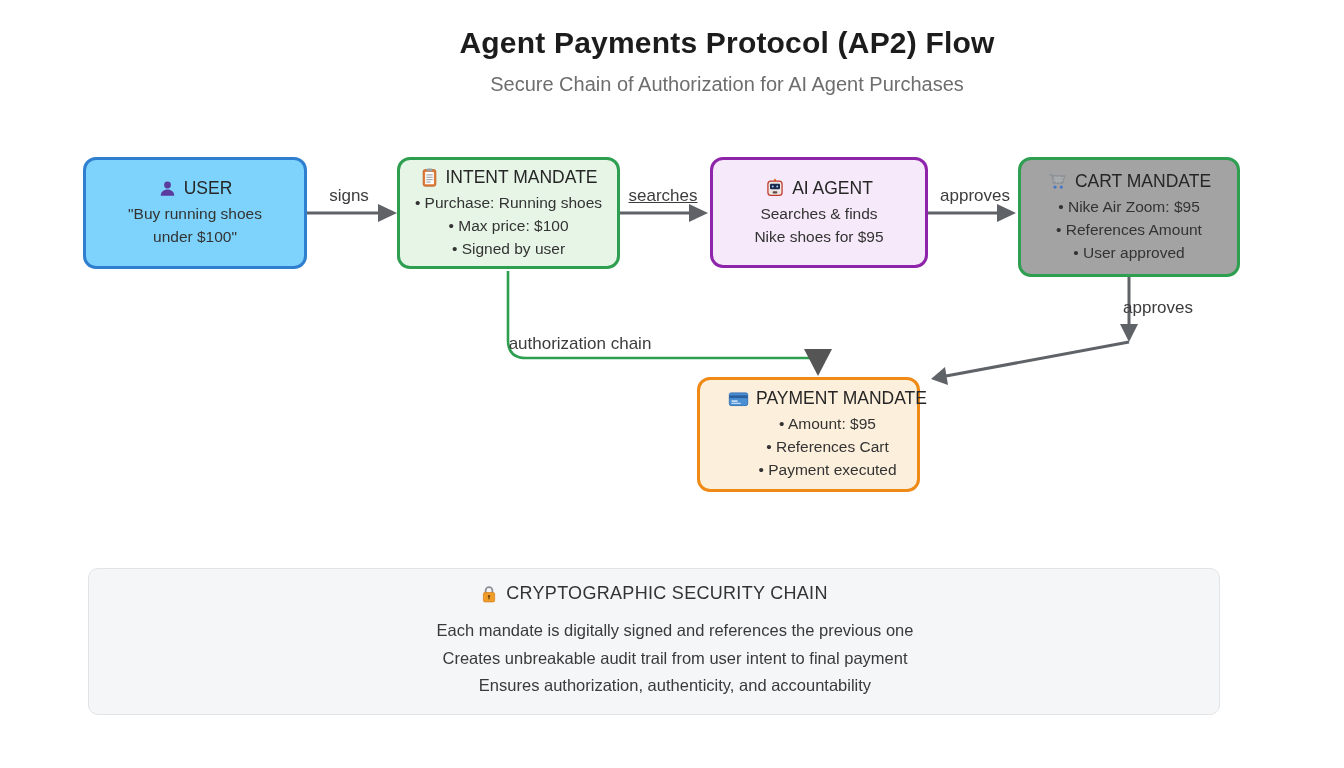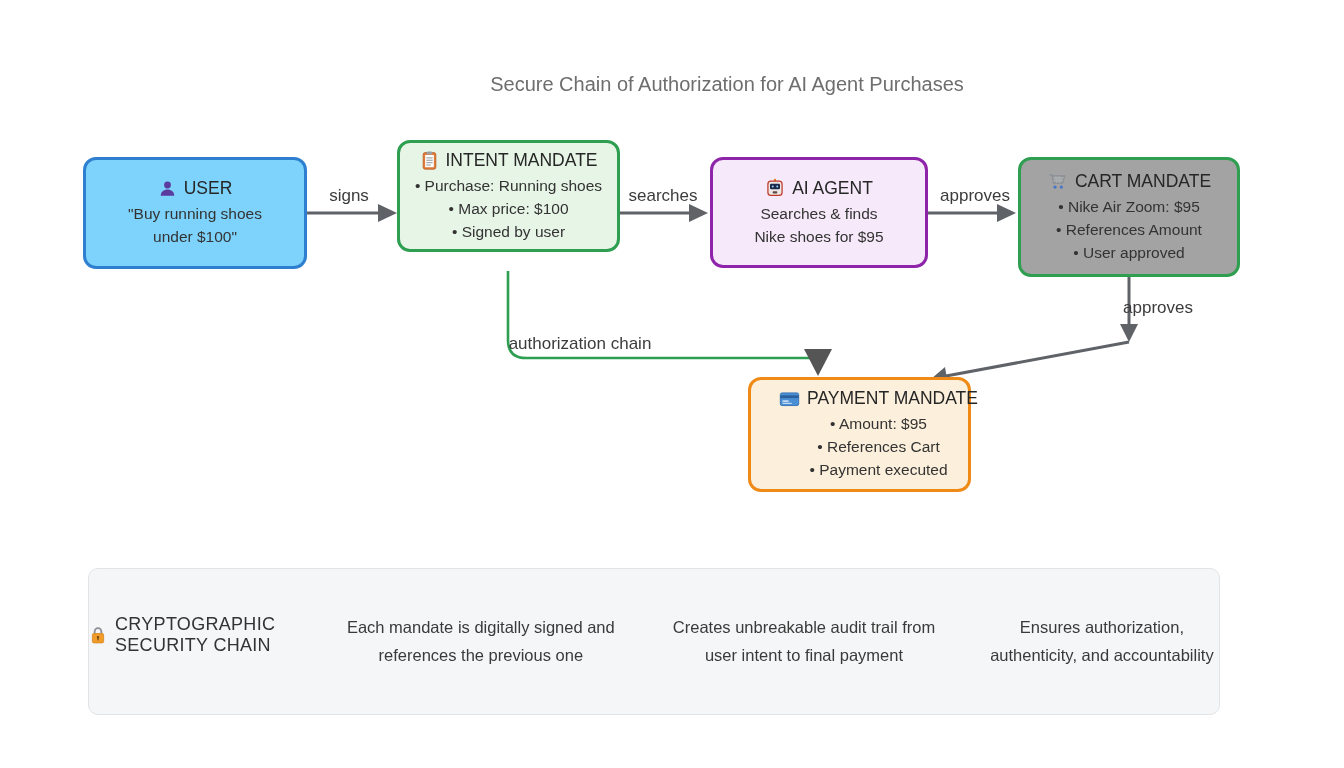--- a/index.html
+++ b/index.html
@@ -22,51 +22,52 @@
     display:flex;flex-direction:column;align-items:center;justify-content:center;
     text-align:center;z-index:2;padding:6px 2px;
   }
   .node-title{
     display:flex;align-items:center;justify-content:center;gap:7px;
     font-size:17.5px;color:#262626;margin-bottom:3px;white-space:nowrap;
   }
   .node-line{font-size:15.5px;line-height:23px;color:#333;white-space:nowrap;}
   .icon{display:inline-flex;align-items:center;}
   .node-user   {left:83px; top:157px;width:224px;height:112px;background:#7dd3fc;border:3.5px solid #2E7FD0;}
-  .node-intent {left:397px;top:140px;width:223px;height:112px;background:#E7F5E7;border:3.5px solid #2E9E50;}
+  .node-intent {left:397px;top:157px;width:223px;height:112px;background:#E7F5E7;border:3.5px solid #2E9E50;}
   .node-agent  {left:710px;top:157px;width:218px;height:111px;background:#F6E9F9;border:3.5px solid #8E24AA;}
   .node-cart   {left:1018px;top:157px;width:222px;height:120px;background:#a3a3a3;border:3.5px solid #2E9E50;}
-  .node-payment{left:748px;top:377px;width:223px;height:115px;background:#FCF0DC;border:3.5px solid #EF8A17;padding-left:40px;}
+  .node-payment{left:697px;top:377px;width:223px;height:115px;background:#FCF0DC;border:3.5px solid #EF8A17;padding-left:40px;}
   
   .edges{position:absolute;left:0;top:0;width:1344px;height:768px;z-index:1;}
   .edge-label{
     position:absolute;font-size:17px;color:#3c3c3c;text-align:center;z-index:3;white-space:nowrap;
   }
   .lbl-signs   {left:319px;top:186px;width:60px;}
-  .lbl-searches{left:623px;top:186px;width:80px;}
+  .lbl-searches{left:623px;top:186px;width:80px;text-decoration:underline;}
   .lbl-presents{left:935px;top:186px;width:80px;}
   .lbl-approves{left:1098px;top:298px;width:120px;}
   .lbl-chain   {left:500px;top:334px;width:160px;}
   
   .security{
     position:absolute;left:88px;top:568px;width:1132px;height:147px;box-sizing:border-box;
     background:#F5F6F7;border:1.5px solid #E2E3E5;border-radius:10px;
-    display:flex;align-items:center;justify-content:center;z-index:2;
+    display:flex;flex-direction:column;align-items:center;justify-content:center;z-index:2;
   }
   .sec-title{
     display:flex;align-items:center;gap:8px;font-size:18px;color:#333;
     margin-bottom:13px;letter-spacing:.3px;
   }
   .sec-line{font-size:16.5px;line-height:27.5px;color:#3a3a3a;text-align:center;padding-left:42px;}
 </style>
 </head>
 <body>
 
 <div class="canvas">
 
+  <div class="hdr-title">Agent Payments Protocol (AP2) Flow</div>
   <div class="hdr-sub">Secure Chain of Authorization for AI Agent Purchases</div>
 
   <svg class="edges" viewBox="0 0 1344 768">
 
     <line x1="307" y1="213" x2="381" y2="213" stroke="#5F6368" stroke-width="3"></line>
     <polygon points="397,213 378,204 378,222" fill="#5F6368"></polygon>
 
     <line x1="620" y1="213" x2="692" y2="213" stroke="#5F6368" stroke-width="3"></line>
     <polygon points="708,213 689,204 689,222" fill="#5F6368"></polygon>
 

